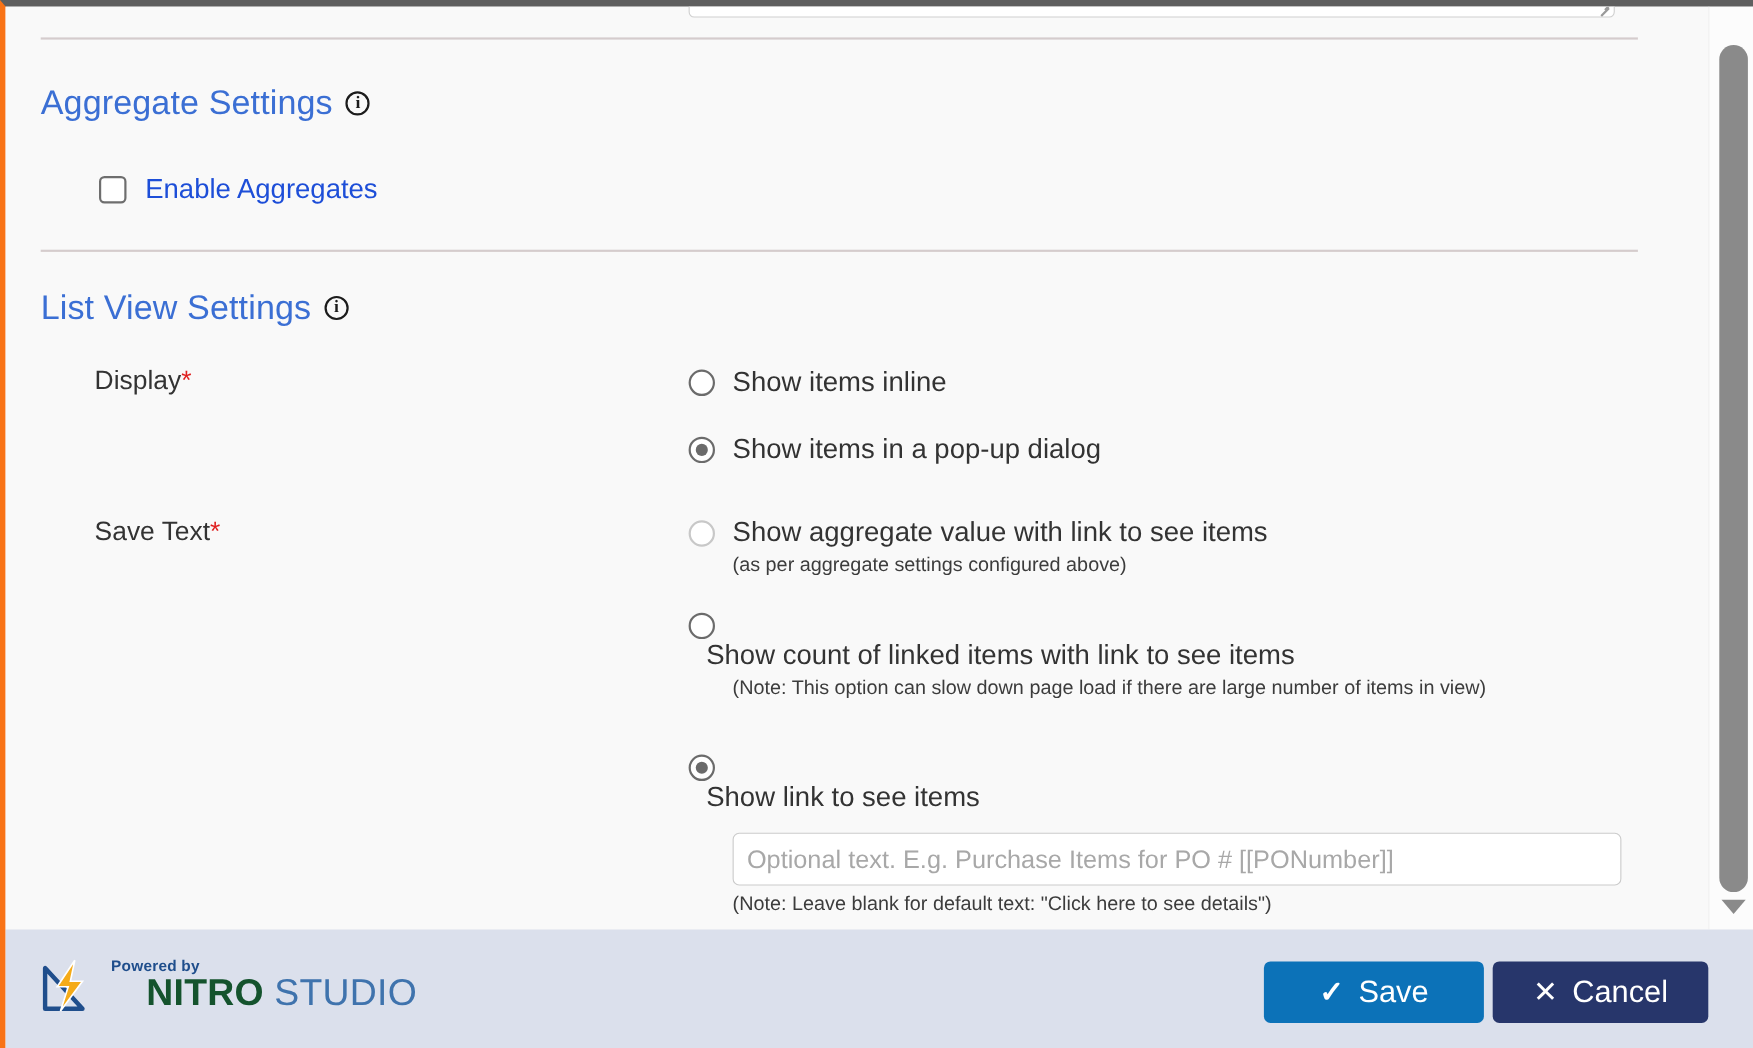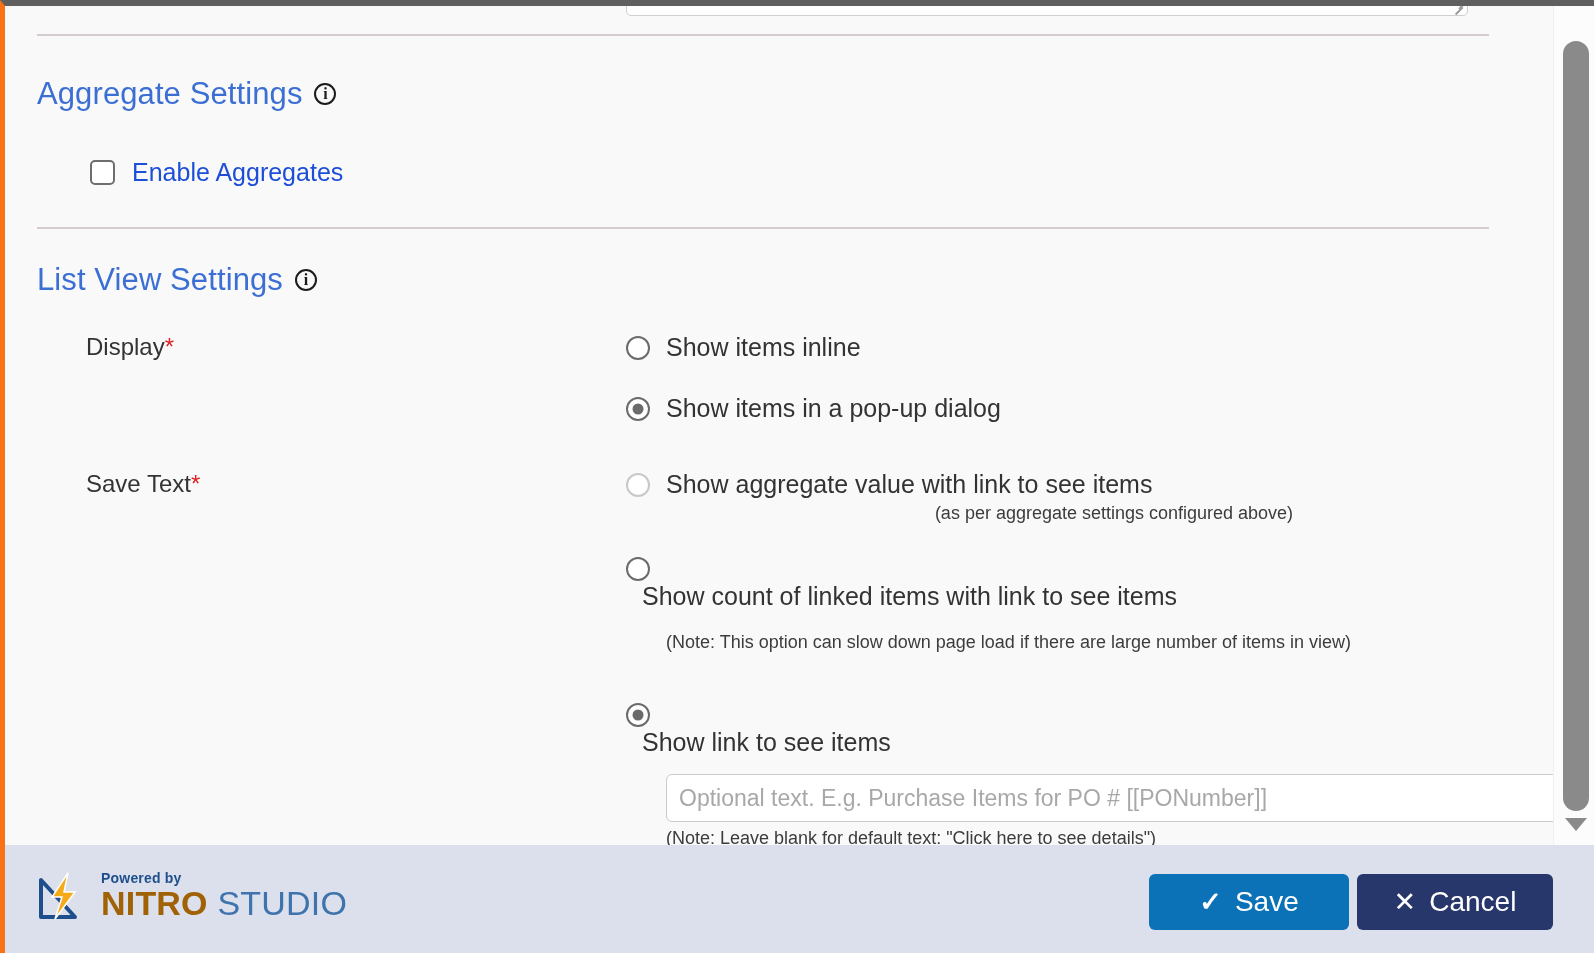--- a/index.html
+++ b/index.html
@@ -175,21 +175,21 @@
     white-space: nowrap;
   }
 
   .hint {
     font-size: 18px;
     color: #3c3c3c;
     white-space: nowrap;
   }
 
   .text-input {
-    width: 896px;
+    width: 808px;
     height: 48px;
     border: 1px solid #cbcbcb;
     border-radius: 6px;
     background: #ffffff;
     font-family: "Liberation Sans", sans-serif;
     font-size: 23px;
     color: #333333;
     padding: 0 12px;
     outline: none;
   }
@@ -246,21 +246,21 @@
     font-weight: bold;
     color: #1f4e8c;
     letter-spacing: 0.2px;
     line-height: 14px;
   }
   .brand {
     font-size: 34px;
     line-height: 36px;
     letter-spacing: 0.2px;
   }
-  .brand .b1 { color: #a16207; font-weight: bold; }
+  .brand .b1 { color: #14532d; font-weight: bold; margin-left: 32px; }
   .brand .b2 { color: #3f73ad; font-weight: 400; }
 
   .btn {
     position: absolute;
     top: 29px;
     height: 56px;
     border: none;
     border-radius: 6px;
     color: #ffffff;
     font-family: "Liberation Sans", sans-serif;
@@ -328,27 +328,27 @@
     <div class="field-label" style="top:464px;">
       <span>Save Text</span><span class="req">*</span>
     </div>
 
     <div class="radio-col" style="top:463px;">
 
       <div class="radio-row">
         <span class="radio disabled"></span>
         <span class="radio-label">Show aggregate value with link to see items</span>
       </div>
-      <div class="hint" style="margin:4px 0 0 40px;text-align:center;">(as per aggregate settings configured above)</div>
+      <div class="hint" style="margin:4px 0 0 40px;">(as per aggregate settings configured above)</div>
 
       <div class="radio-row" style="margin-top:29px;flex-direction:column;">
         <span class="radio"></span>
         <span class="radio-label">Show count of linked items with link to see items</span>
       </div>
-      <div class="hint" style="margin:21px 0 0 40px;">(Note: This option can slow down page load if there are large number of items in view)</div>
+      <div class="hint" style="margin:4px 0 0 40px;">(Note: This option can slow down page load if there are large number of items in view)</div>
 
       <div class="radio-row" style="margin-top:46px;flex-direction:column;">
         <span class="radio checked"></span>
         <span class="radio-label">Show link to see items</span>
       </div>
 
       <div style="margin:17px 0 0 40px;">
         <input class="text-input" type="text" placeholder="Optional text. E.g. Purchase Items for PO # [[PONumber]]" style="">
       </div>
       <div class="hint" style="margin:6px 0 0 40px;">(Note: Leave blank for default text: "Click here to see details")</div>

